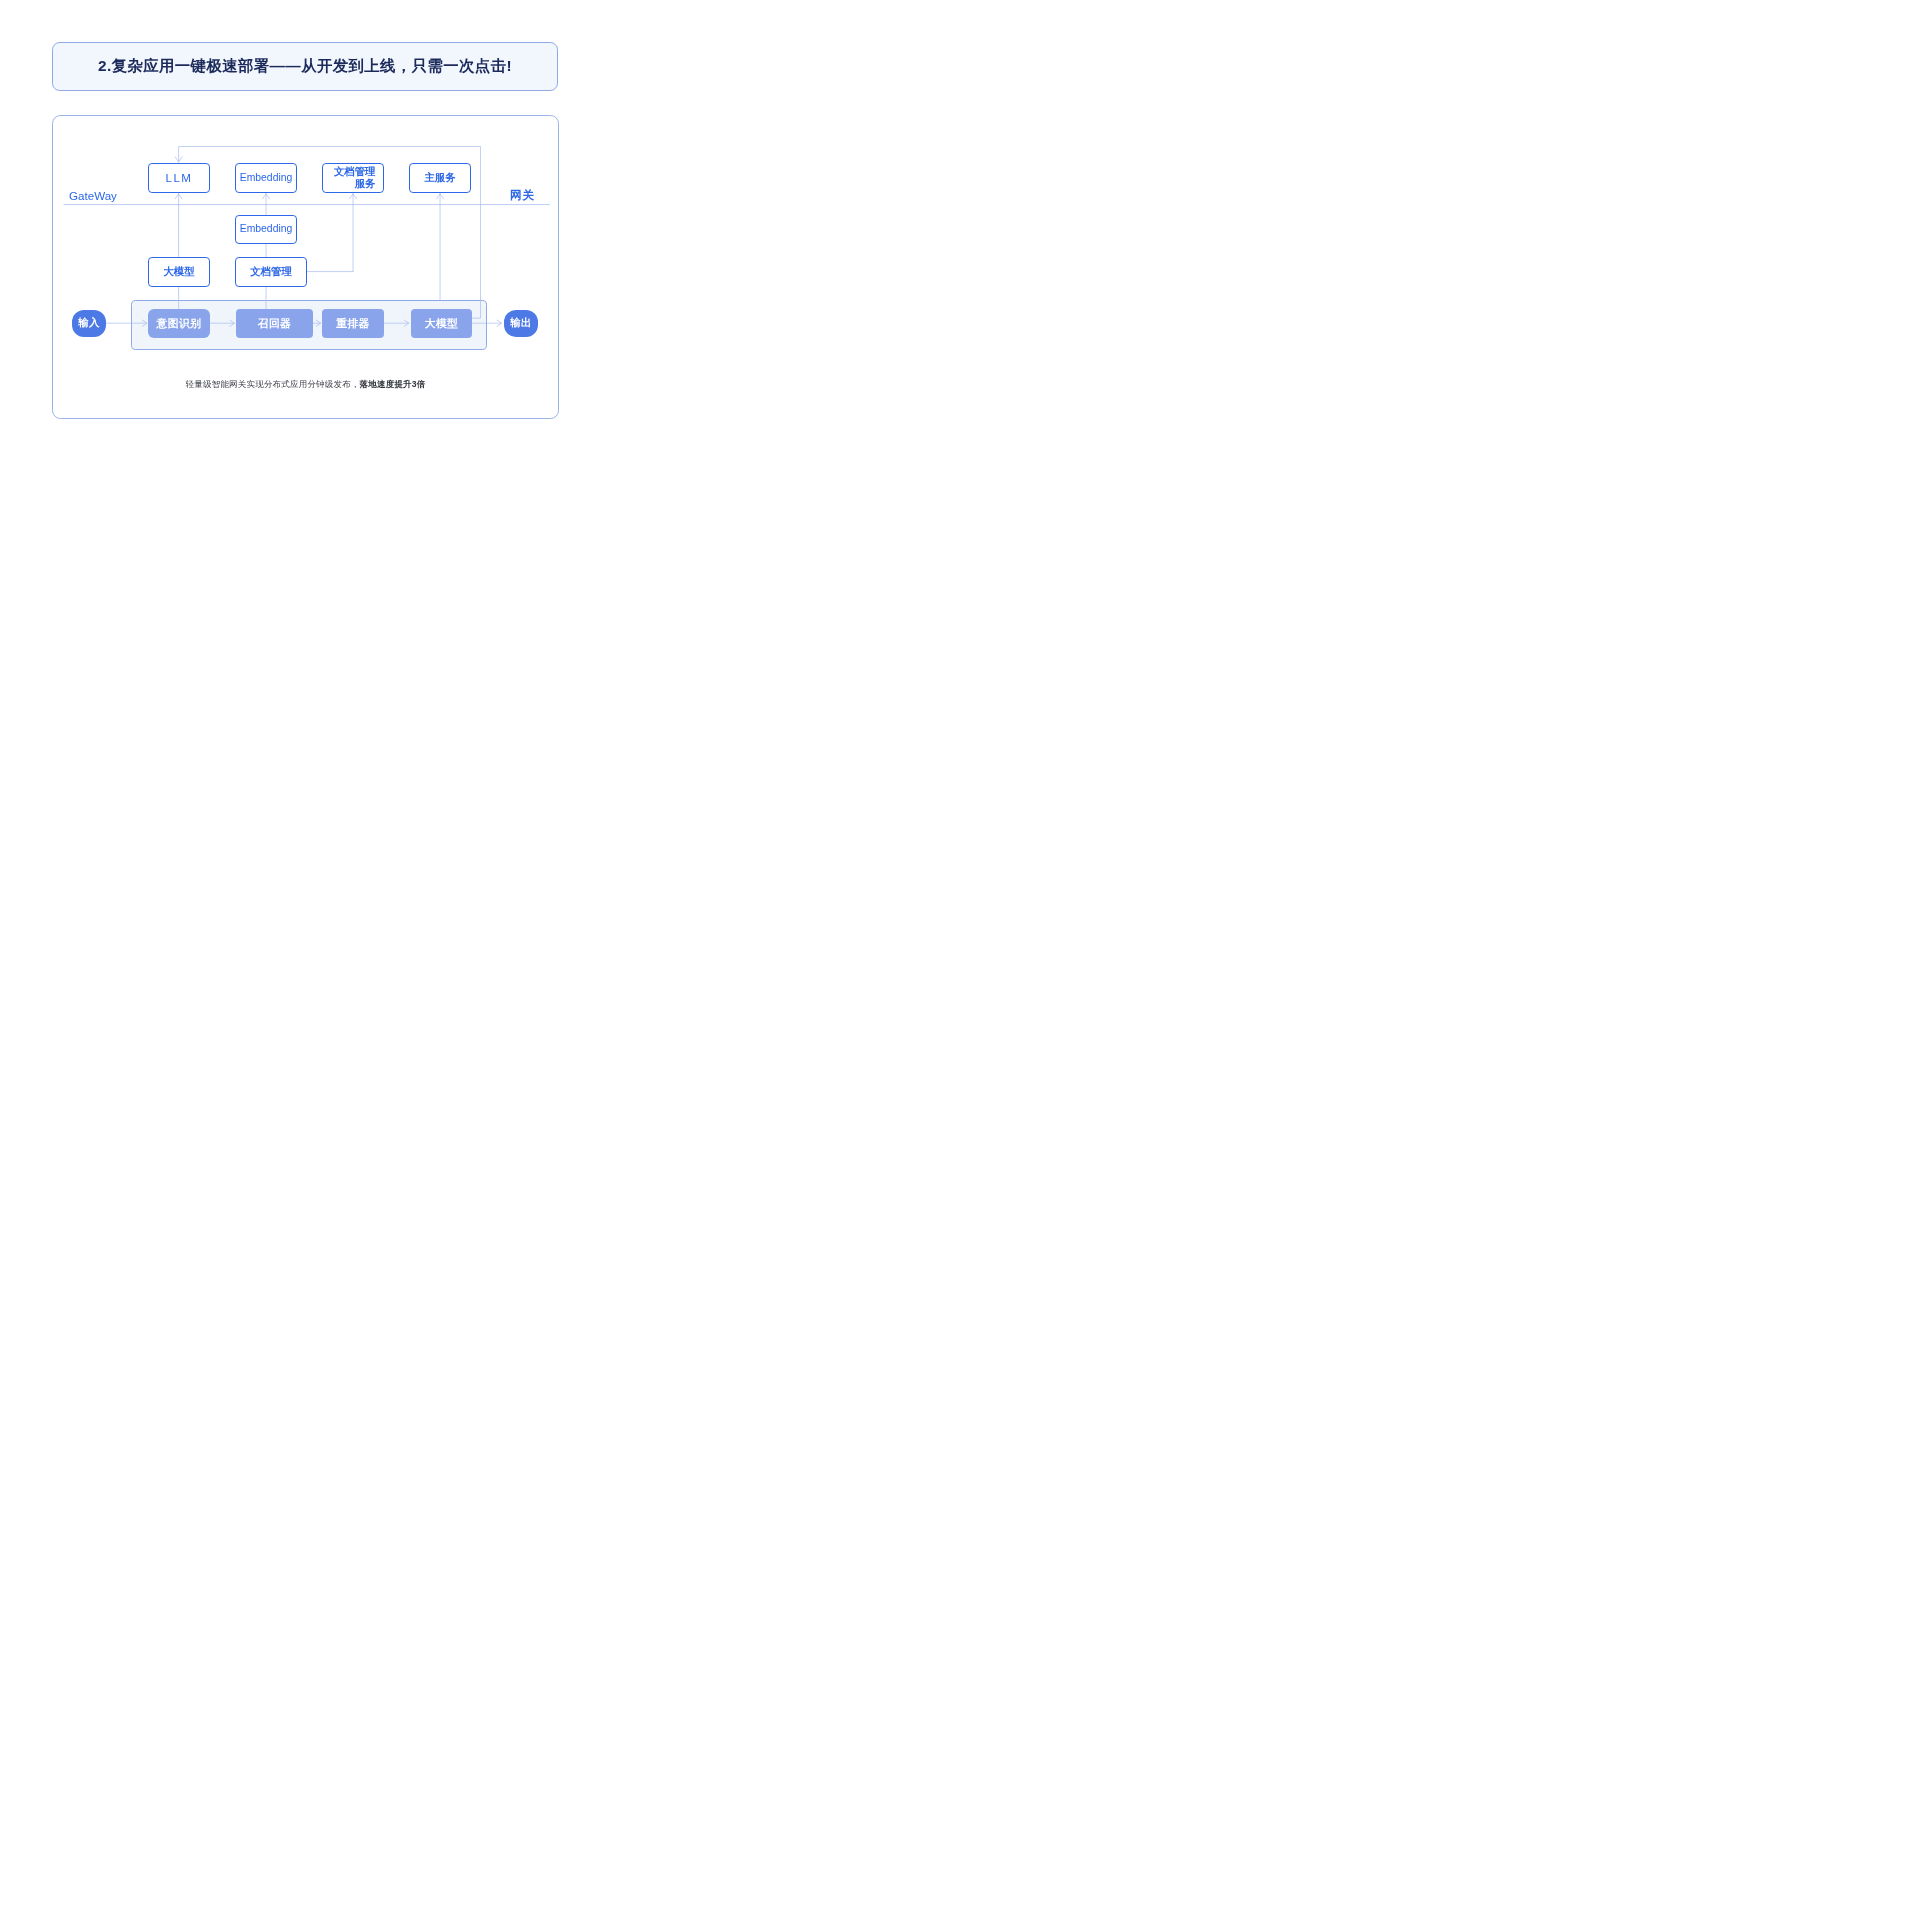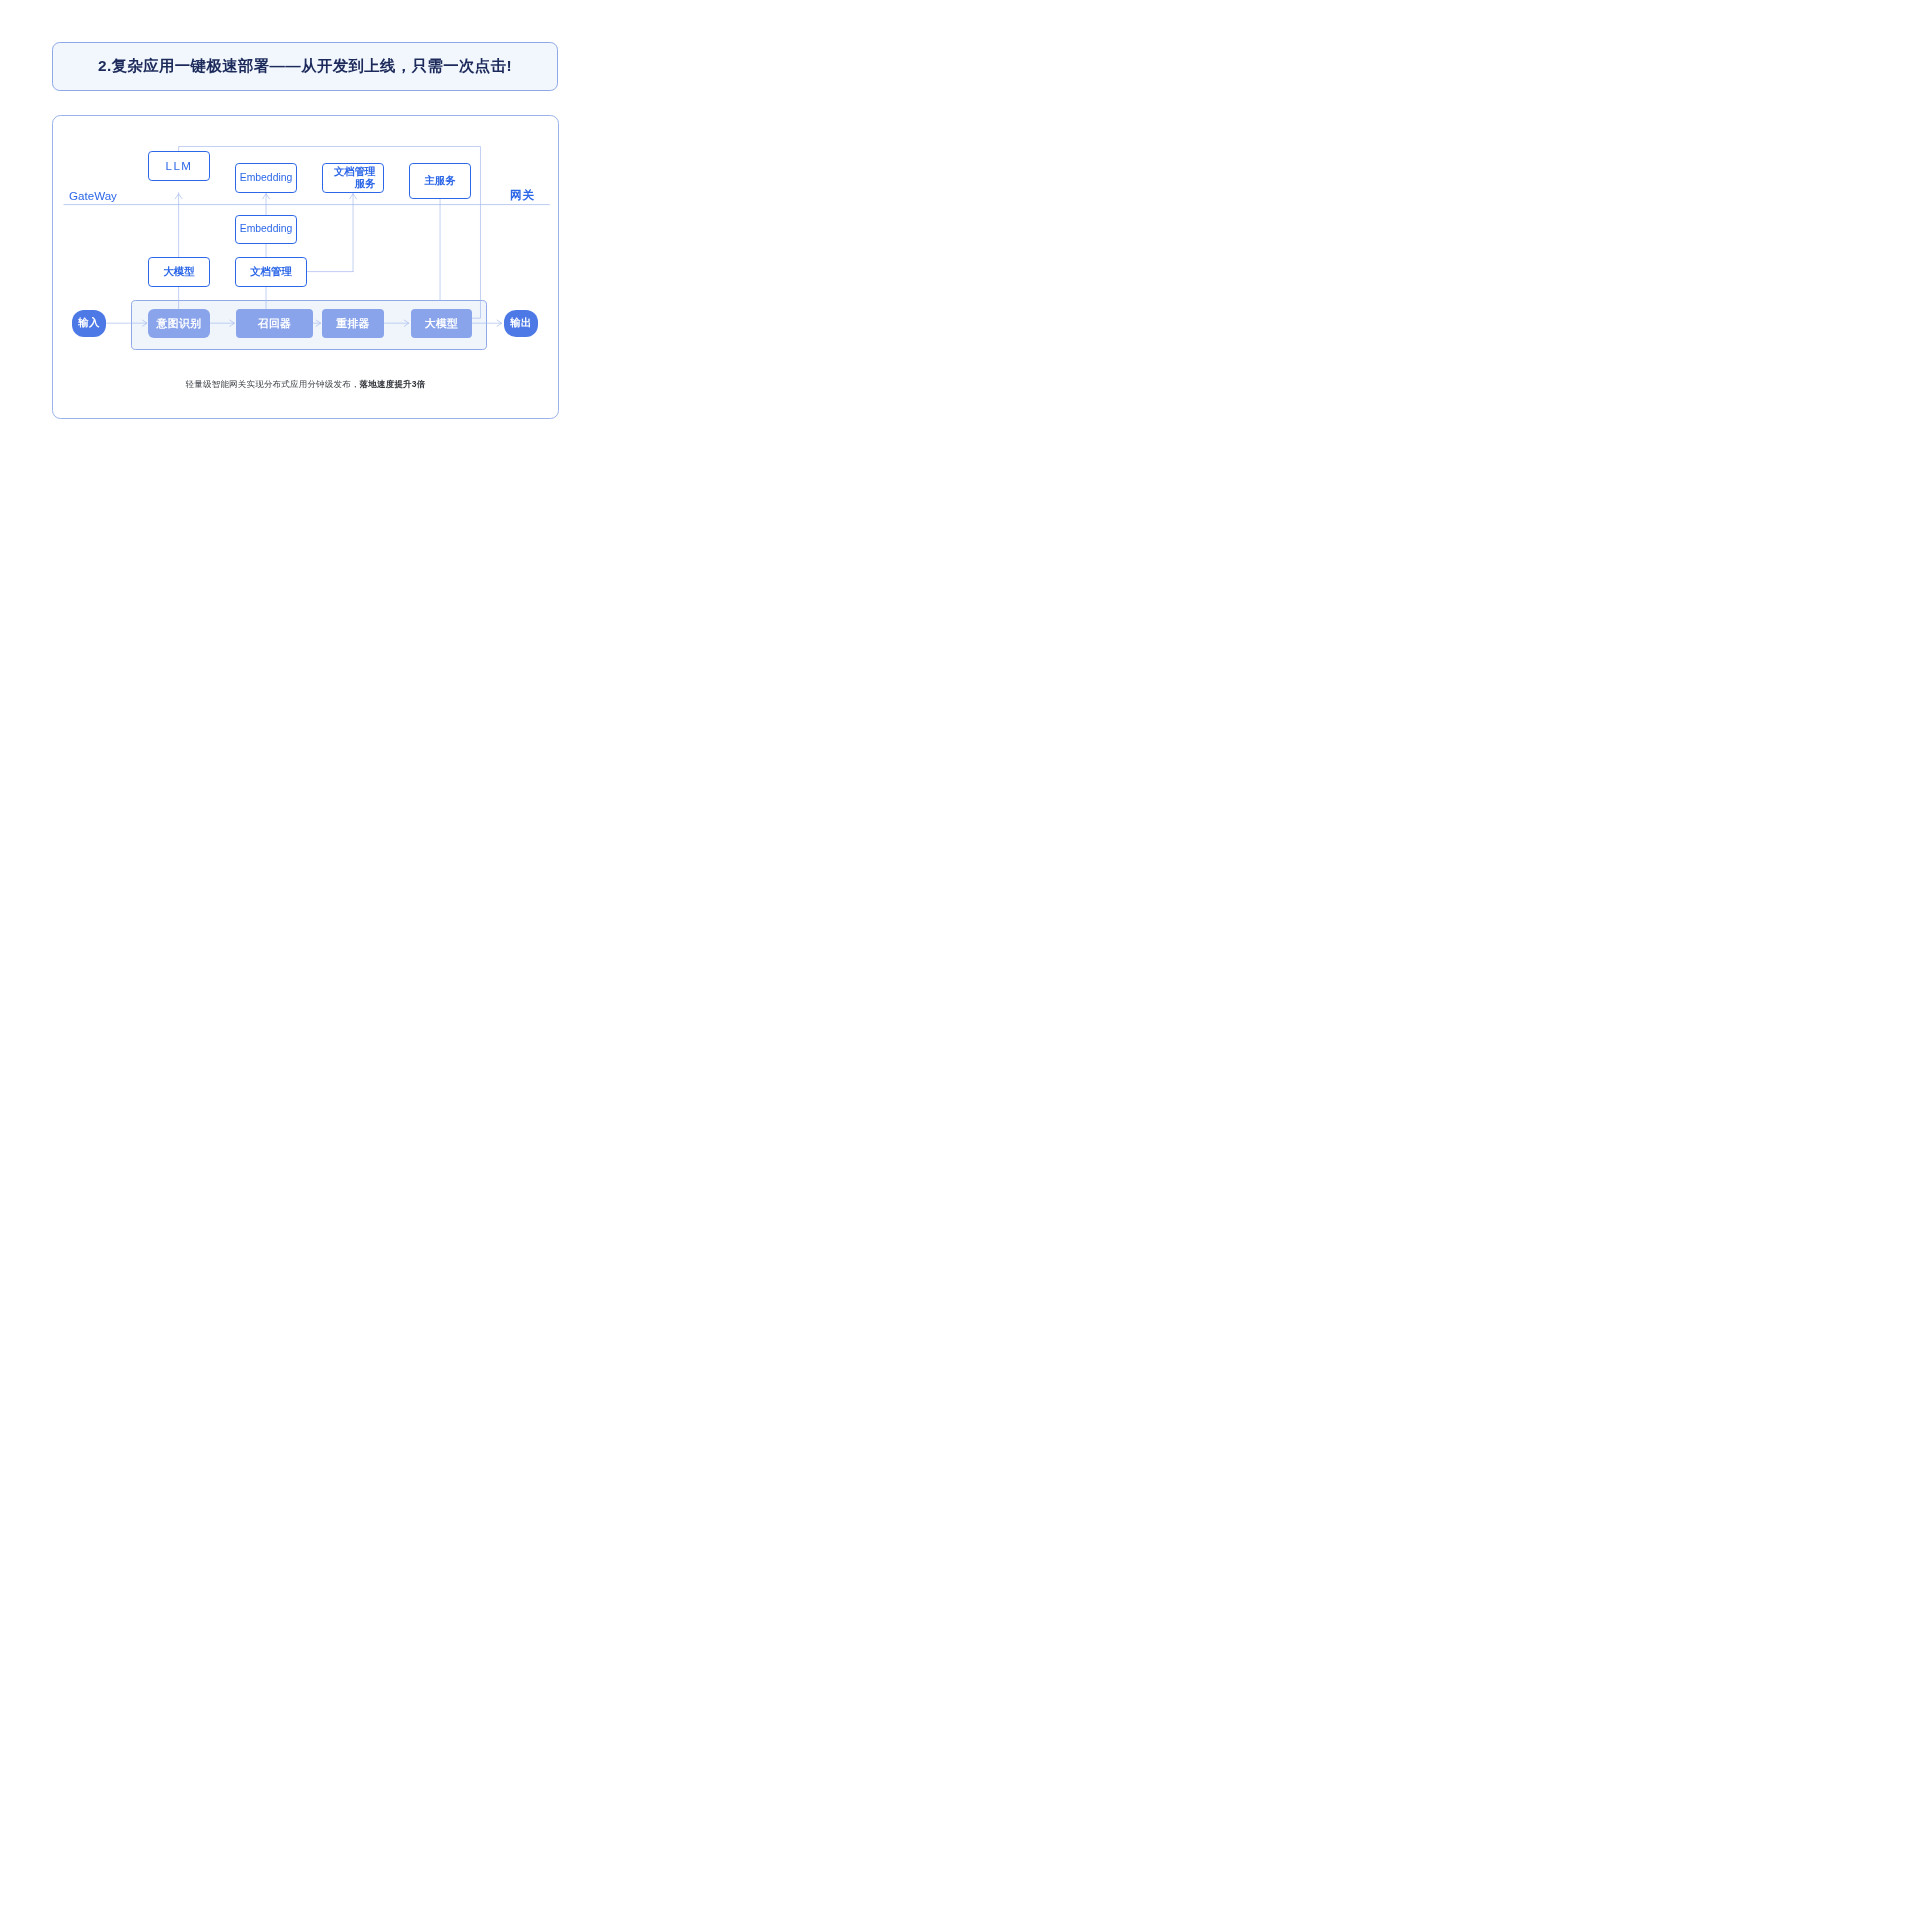--- a/index.html
+++ b/index.html
@@ -48,24 +48,24 @@
   .llm-text{font-size:11.6px;font-weight:500;letter-spacing:1.5px;}
   .filled{
     background:var(--nodeFill);color:#ffffff;font-size:10.8px;font-weight:600;letter-spacing:0.4px;
   }
   .io{
     background:var(--ioFill);color:#ffffff;font-size:10.4px;font-weight:600;letter-spacing:0.4px;
     border-radius:12px;
   }
 
   
-  .b-llm{left:148px;top:151px;width:62px;height:30px;}
+  .b-llm{left:148px;top:163px;width:62px;height:30px;}
   .b-emb-top{left:235px;top:163px;width:62px;height:30px;font-size:10.4px;}
   .b-docsvc{left:322px;top:163px;width:62px;height:30px;}
-  .b-mainsvc{left:409px;top:163px;width:62px;height:36px;align-items:center;}
+  .b-mainsvc{left:409px;top:163px;width:62px;height:30px;align-items:center;}
   
   .b-emb-mid{left:235px;top:215px;width:62px;height:29px;}
   .b-llm-mid{left:148px;top:257px;width:62px;height:30px;}
   .b-docmgr{left:235px;top:257px;width:72px;height:30px;}
   
   .b-intent{left:148px;top:309px;width:62px;height:29px;border-radius:6px;}
   .b-recall{left:236px;top:309px;width:77px;height:29px;}
   .b-rerank{left:322px;top:309px;width:62px;height:29px;}
   .b-llm-bot{left:411px;top:309px;width:61px;height:29px;}
   .b-input{left:72px;top:310px;width:34px;height:26.6px;}

